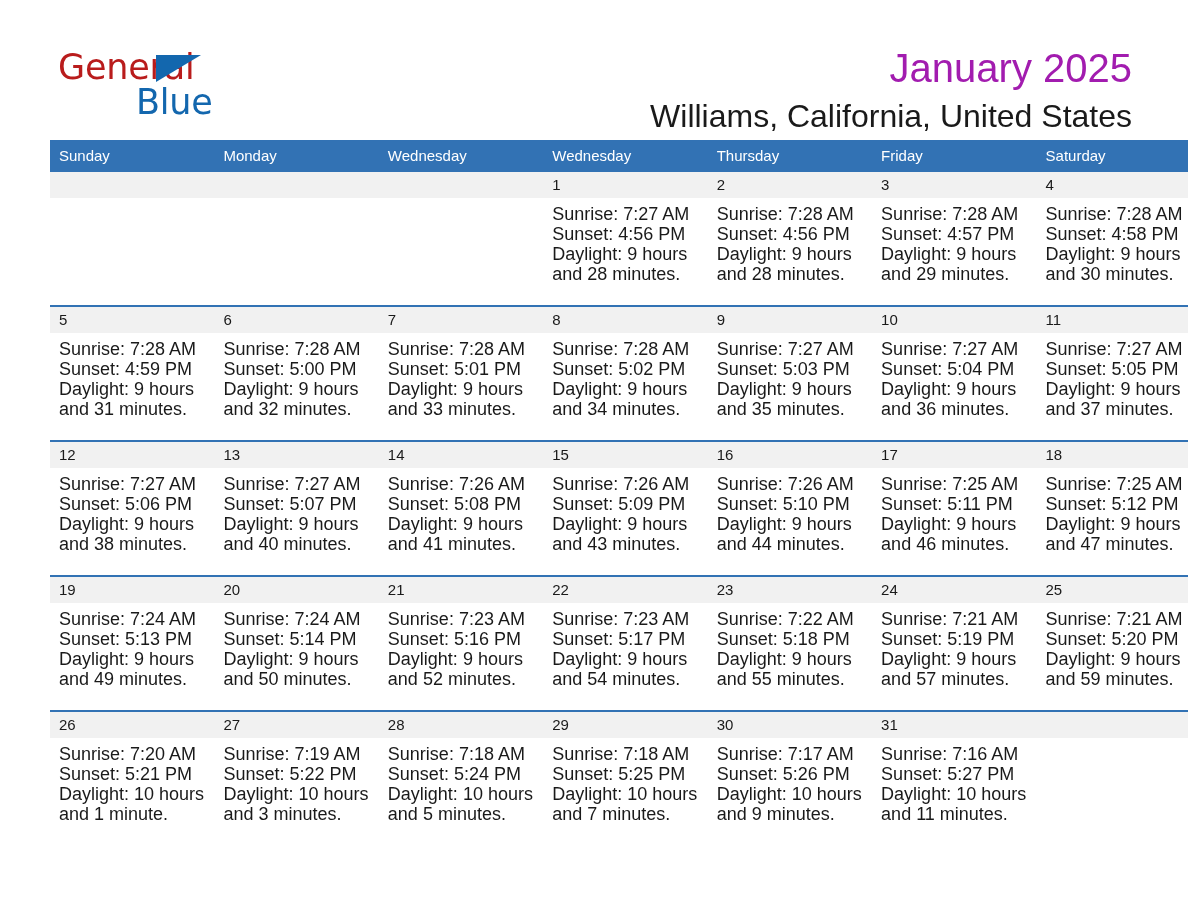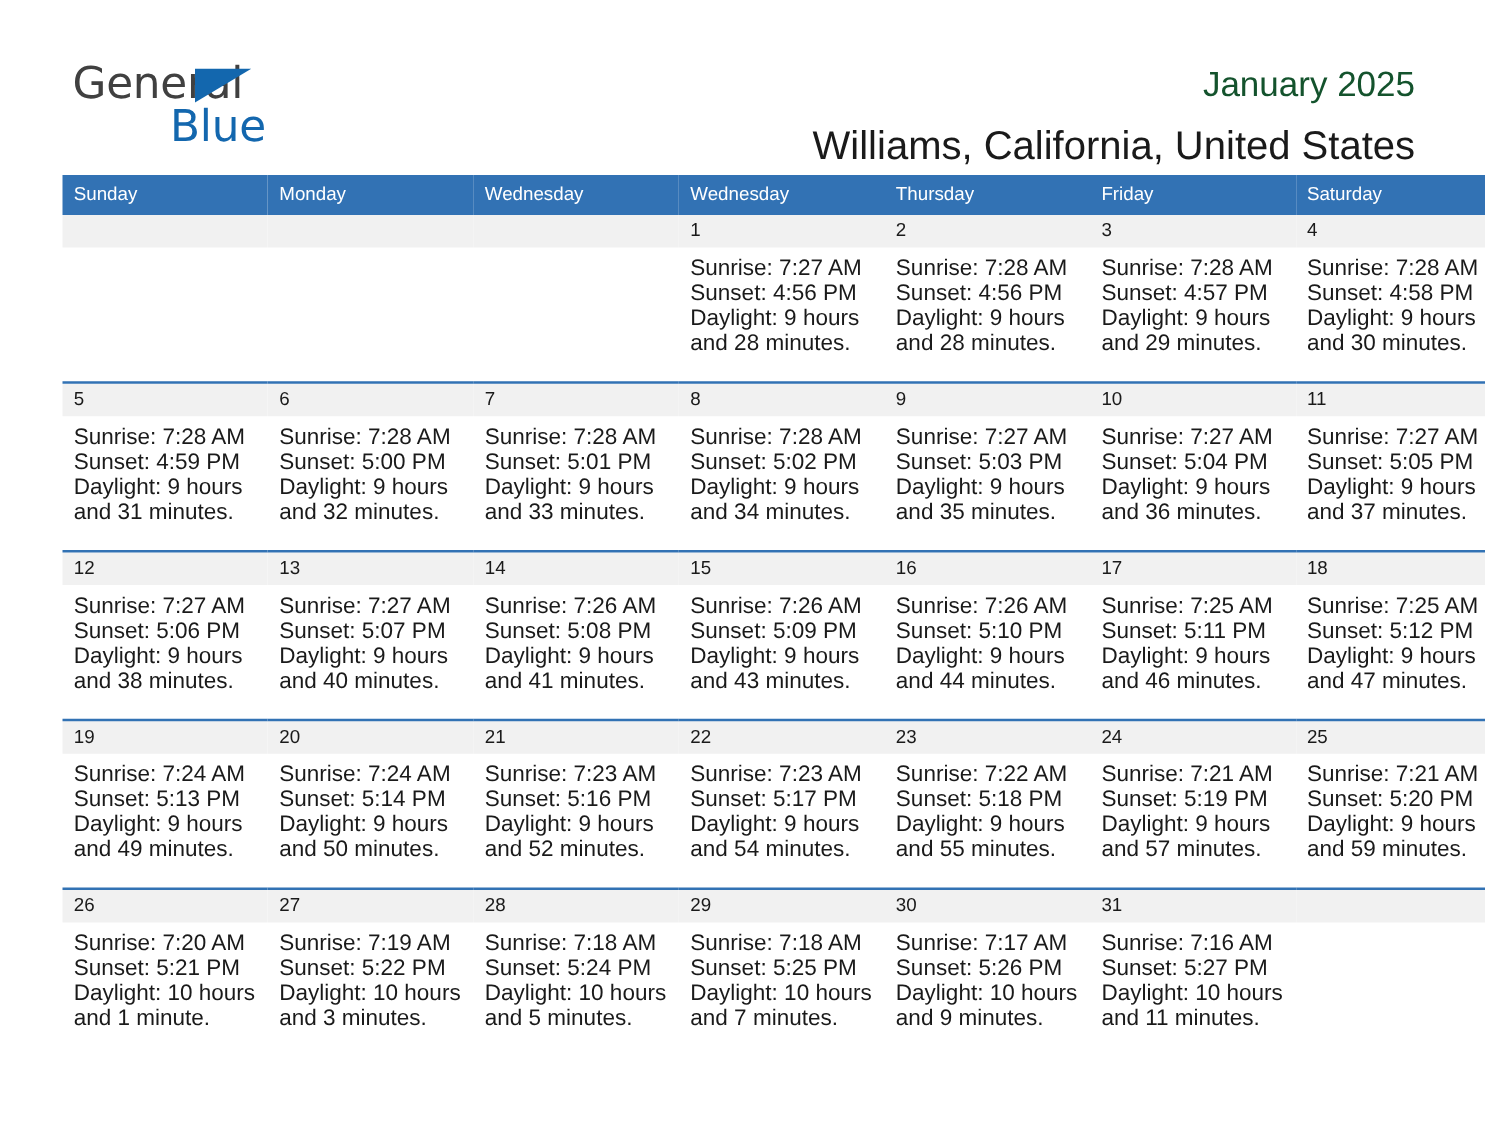--- a/index.html
+++ b/index.html
@@ -34,21 +34,21 @@
     width: 200px;
     height: 84px;
   }
   .brand-general {
     position: absolute;
     left: 0;
     top: 0;
     font-size: 35px;
     line-height: 38px;
     letter-spacing: -0.2px;
-    color: #404040;
+    color: #b91c1c;
     font-family: "DejaVu Sans", sans-serif;
     font-weight: 400;
   }
   .brand-triangle {
     position: absolute;
     left: 98px;
     top: 7px;
     width: 0;
     height: 0;
     border-left: 45px solid #1367ae;
@@ -65,24 +65,24 @@
     font-family: "DejaVu Sans", sans-serif;
     font-weight: 400;
   }
   .title-block {
     position: absolute;
     right: 6px;
     top: 44px;
     text-align: right;
   }
   .cal-title {
-    font-size: 28px;
+    font-size: 40px;
     line-height: 48px;
     font-weight: 400;
-    color: #14532d;
+    color: #a21caf;
     white-space: nowrap;
   }
   .cal-subtitle {
     font-size: 32px;
     line-height: 32px;
     font-weight: 400;
     color: #1a1a1a;
     margin-top: 8px;
     white-space: nowrap;
   }

